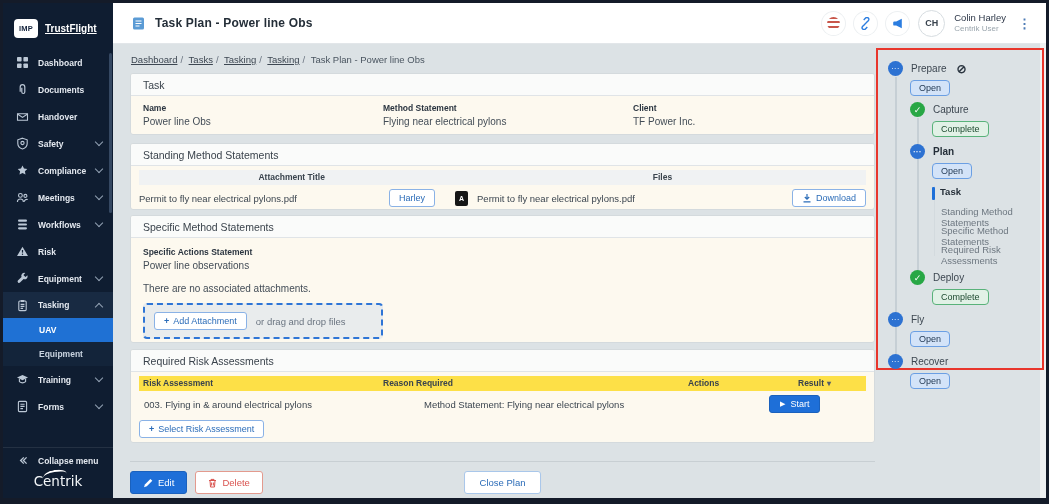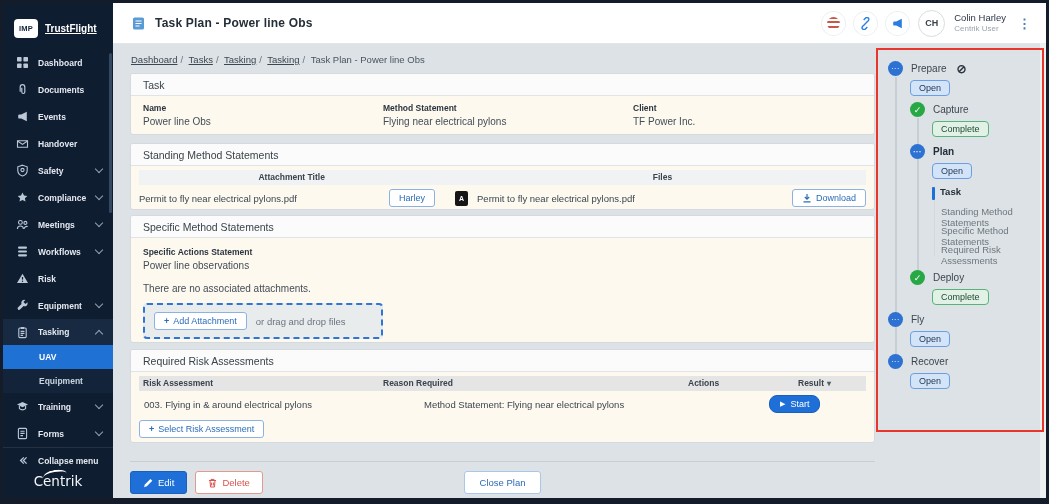--- a/index.html
+++ b/index.html
@@ -76,44 +76,44 @@
   .file-link{margin-left:9px;}
   .dl-btn{margin-left:auto;}
   .specific-card{top:172px;height:128px;}
   .sp-body{padding:9px 12px;}
   .empty-note{font-size:10px;color:#434d57;margin-top:12px;}
   .drop-zone{margin-top:9px;width:240px;height:36px;border:2px dashed #2e75d6;border-radius:4px;
     background:#e9eced;display:flex;align-items:center;gap:9px;padding-left:9px;box-sizing:border-box;}
   .drop-label{font-size:9.5px;color:#6a7480;}
   .plus{color:#2b6cb8;font-weight:bold;}
   .risk-card{top:306px;height:94px;}
-  .r-strip{margin:4px 8px 0;background:#e5e5e5;height:15px;display:grid;
+  .r-strip{margin:4px 8px 0;background:#fde047;height:15px;display:grid;
     grid-template-columns:240px 305px 110px 1fr;font-size:8.5px;font-weight:bold;color:#39434d;
     line-height:15px;padding-left:4px;box-sizing:border-box;}
   .r-row{margin:2px 9px 0;height:22px;display:grid;grid-template-columns:240px 305px 110px 1fr;
     align-items:center;font-size:9.5px;color:#3c4650;padding-left:4px;box-sizing:border-box;gap:40px;}
-  .btn-blue{background:#1e6fd8;color:#fff;border:1px solid #1a61bd;border-radius:8px;font-size:9px;
+  .btn-blue{background:#1e6fd8;color:#fff;border:1px solid #1a61bd;border-radius:3px;font-size:9px;
     padding:3px 10px;display:inline-flex;align-items:center;gap:5px;cursor:pointer;font-family:inherit;}
   .btn-blue .glyph{font-size:7px;}
   .sel-btn{margin:5px 0 0 8px;}
   .sort{font-size:8px;color:#555e66;margin-left:3px;}
   .footer-divider{position:absolute;left:17px;width:745px;top:418px;border-top:1px solid #c8cfd3;}
   .footer-actions{position:absolute;left:17px;top:428px;width:745px;height:26px;}
   .footer-actions .btns{display:flex;gap:8px;}
   .btn-solid-blue{background:#1e6fd8;color:#fff;border:1px solid #1a61bd;border-radius:3px;
     font-size:9.5px;padding:5px 12px;display:inline-flex;align-items:center;gap:5px;cursor:pointer;
     font-family:inherit;}
   .btn-outline-red{background:#fff;border:1px solid #e39a8e;color:#d9534f;border-radius:3px;
     font-size:9.5px;padding:5px 12px;display:inline-flex;align-items:center;gap:5px;cursor:pointer;
     font-family:inherit;}
   .close-btn{position:absolute;left:50%;top:0;transform:translateX(-50%);background:#fff;
     border:1px solid #a9c7ea;color:#2b6cb8;font-size:9.5px;padding:5px 15px;border-radius:3px;
     cursor:pointer;font-family:inherit;}
   
-  .stepper{position:absolute;left:763px;top:5px;width:168px;height:384px;border:2px solid #e8362c;
+  .stepper{position:absolute;left:763px;top:5px;width:168px;height:322px;border:2px solid #e8362c;
     box-sizing:border-box;}
   .vline{position:absolute;width:1.5px;background:#c6cfd5;}
   .lineA{left:17px;top:27px;height:283px;}
   .lineB{left:39px;top:68px;height:155px;}
   .lineC{left:56px;top:136px;height:70px;width:1px;background:#d3dade;}
   .bluebar{position:absolute;left:54px;top:137px;width:3px;height:13px;background:#1e6fd8;border-radius:1px;}
   .step-row{position:absolute;display:flex;align-items:center;gap:8px;font-size:10px;color:#3c4650;}
   .step-row.bold{font-weight:bold;color:#242e38;}
   .step-circle{width:15px;height:15px;border-radius:50%;color:#fff;display:flex;align-items:center;
     justify-content:center;flex:0 0 15px;}
@@ -146,26 +146,20 @@
           </svg>
         <span>Dashboard</span>
       </div>
       <div class="nav-item">
         <svg width="13" height="13" viewBox="0 0 13 13" fill="none" stroke="#bcc8d6" stroke-width="1.2">
             <path d="M4.2 8.8 V4 a2.3 2.3 0 0 1 4.6 0 v5 a1.5 1.5 0 0 1 -3 0 V4.8"></path>
           </svg>
         <span>Documents</span>
       </div>
       <div class="nav-item">
-        <svg width="13" height="13" viewBox="0 0 13 13" fill="#bcc8d6">
-            <path d="M10.8 1.8 v9.4 L5.2 8.6 H3.4 a1.2 1.2 0 0 1 -1.2 -1.2 V5.6 a1.2 1.2 0 0 1 1.2 -1.2 h1.8 Z"></path>
-          </svg>
-        <span>Events</span>
-      </div>
-      <div class="nav-item">
         <svg width="13" height="13" viewBox="0 0 13 13" fill="none" stroke="#bcc8d6" stroke-width="1.1">
             <path d="M1.5 3.8 h10 v6.4 H1.5 Z"></path>
             <path d="M1.5 4 l5 3.4 5 -3.4"></path>
           </svg>
         <span>Handover</span>
       </div>
       <div class="nav-item">
         <svg width="13" height="13" viewBox="0 0 13 13" fill="none" stroke="#bcc8d6" stroke-width="1.1">
             <path d="M6.5 1.2 L11.2 2.8 V6.4 c0 2.9 -2 4.6 -4.7 5.6 C3.8 11 1.8 9.3 1.8 6.4 V2.8 Z"></path>
             <circle cx="6.5" cy="6" r="1.6"></circle>

